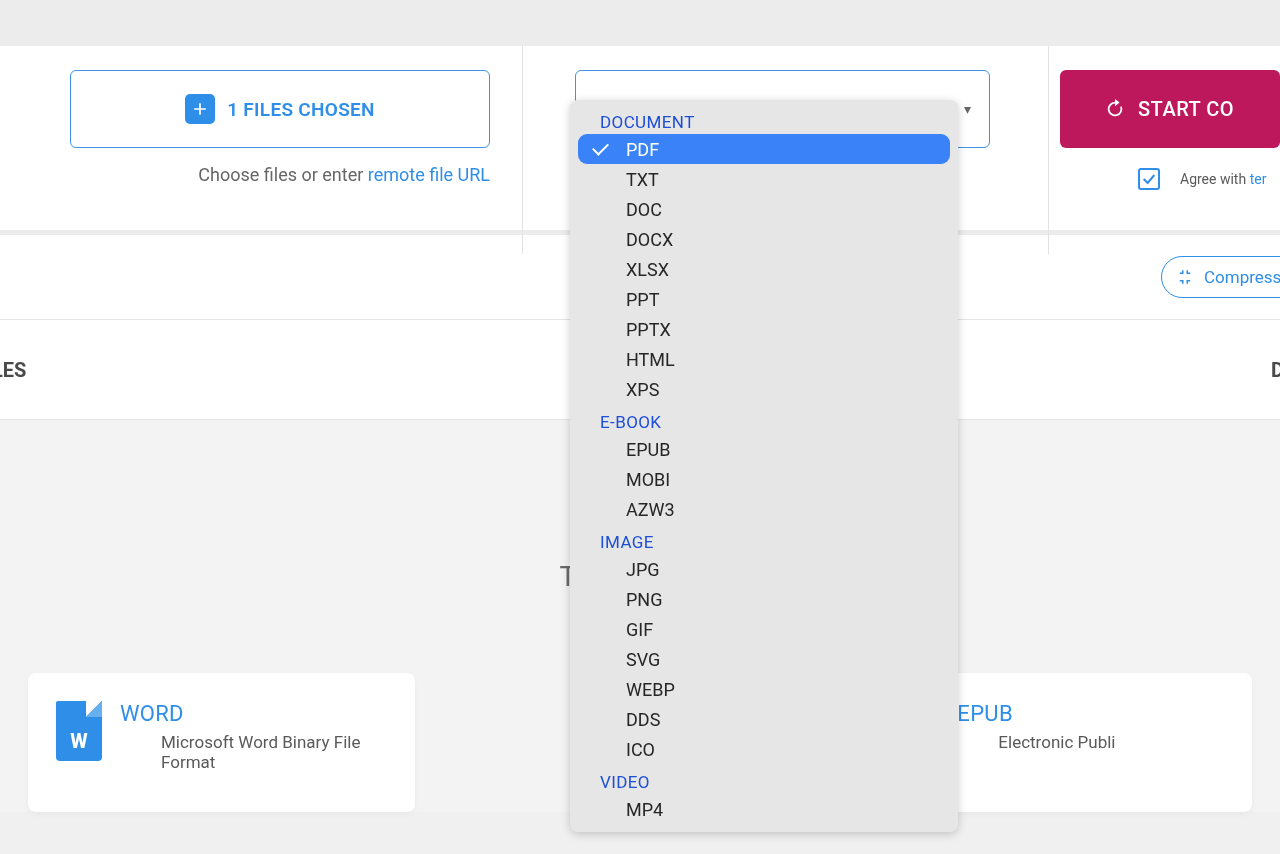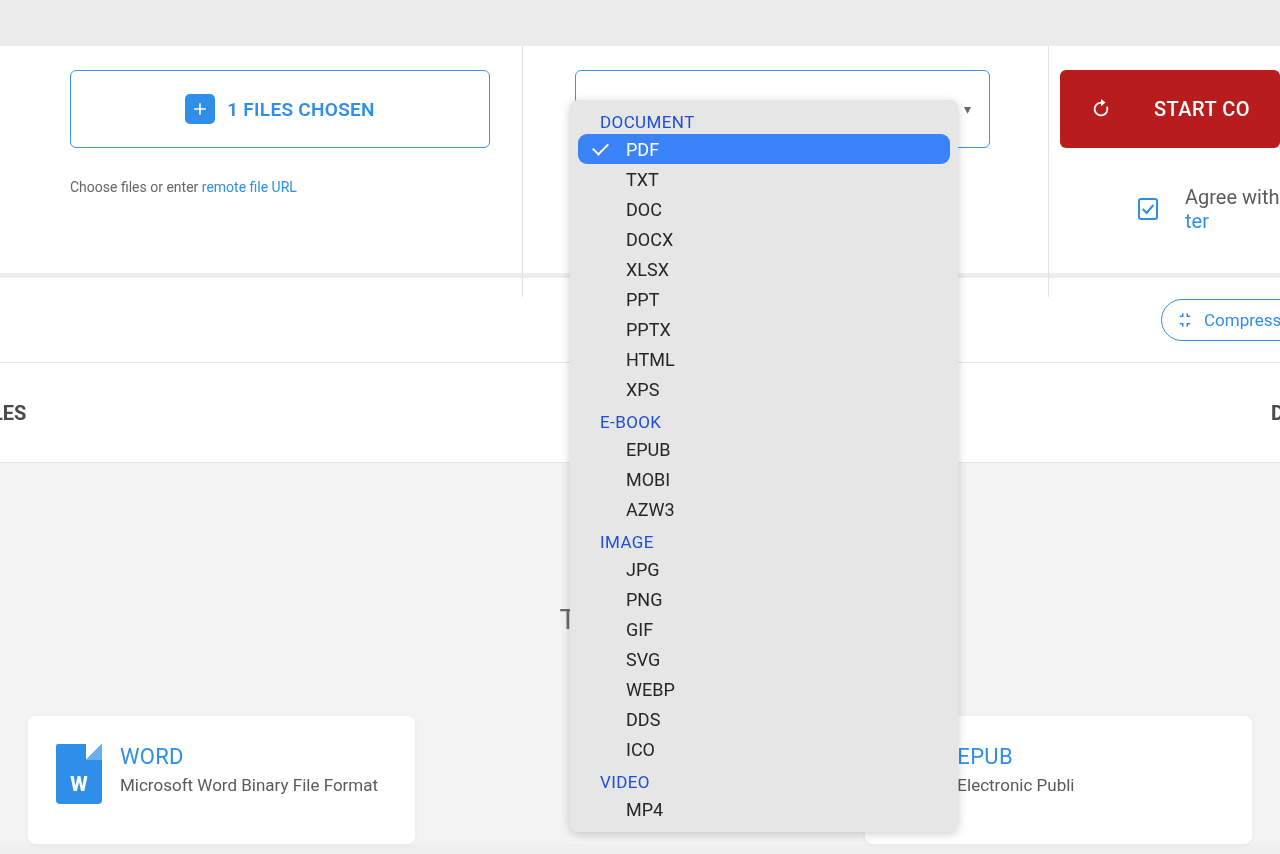--- a/index.html
+++ b/index.html
@@ -65,23 +65,23 @@
   display: flex; align-items: center; justify-content: center;
 }
 .plus-badge svg { fill: #fff; }
 .file-choose-label {
   color: #2f8ee8;
   font-weight: 600;
   font-size: 19px;
   letter-spacing: 0.3px;
 }
 .subtext {
-  margin-top: 31px;
-  text-align: left;
-  font-size: 14px;
+  margin-top: 16px;
+  text-align: right;
+  font-size: 18px;
   color: #666;
 }
 .subtext a { color: #2f8ee8; text-decoration: none; }
 
 .format-select {
   border: 1.5px solid #3e93e2;
   border-radius: 6px;
   height: 78px;
   margin-left: 45px;
   margin-right: 50px;
@@ -94,46 +94,46 @@
 .format-select .chev {
   position: absolute;
   right: 18px;
   top: 50%;
   transform: translateY(-50%);
   color: #666;
   font-size: 14px;
 }
 
 .start-btn {
-  background: #b91c1c;
+  background: #be185d;
   color: #fff;
   border-radius: 6px;
   height: 78px;
   display: flex;
   align-items: center;
-  justify-content: space-between;
+  justify-content: flex-start;
   gap: 12px;
   font-size: 20px;
   font-weight: 500;
   letter-spacing: 0.5px;
-  padding: 0 30px;
+  padding: 0 44px;
   cursor: pointer;
   white-space: nowrap;
   overflow: hidden;
 }
 .start-btn svg { width: 22px; height: 22px; fill: #fff; }
 
 .agree-row {
-  margin-top: 37px;
-  display: flex;
-  align-items: center;
-  gap: 27px;
+  margin-top: 20px;
+  display: flex;
+  align-items: center;
+  gap: 20px;
   justify-content: flex-start;
   padding-left: 78px;
-  font-size: 20px;
+  font-size: 14px;
   color: #5a5a5a;
 }
 .agree-row .link { color: #2f8ee8; }
 .check-icon {
   width: 22px; height: 22px;
   border: 2px solid #2f8ee8;
   border-radius: 3px;
   display: flex; align-items: center; justify-content: center;
 }
 .check-icon svg { stroke: #2f8ee8; stroke-width: 3; fill: none; }
@@ -291,21 +291,21 @@
   display: flex; flex-direction: column; gap: 4px;
 }
 .card-icon .lines div { height: 3px; background: #fff; border-radius: 2px; }
 .card-text .title {
   color: #2f8ee8;
   font-size: 22px;
   font-weight: 400;
   margin-bottom: 6px;
   letter-spacing: 0.3px;
 }
-.card-text .desc { color: #5a5a5a; font-size: 17px; }
+.card-text .desc { color: #5a5a5a; font-size: 17px; margin-left: 41px; }
 
 
 .mid-hint {
   position: absolute;
   left: 50%;
   transform: translateX(-50%);
   top: 764px;
   width: 50px; height: 50px;
   background: radial-gradient(circle, rgba(130,220,130,0.5) 0%, rgba(130,220,130,0) 70%);
   pointer-events: none;

